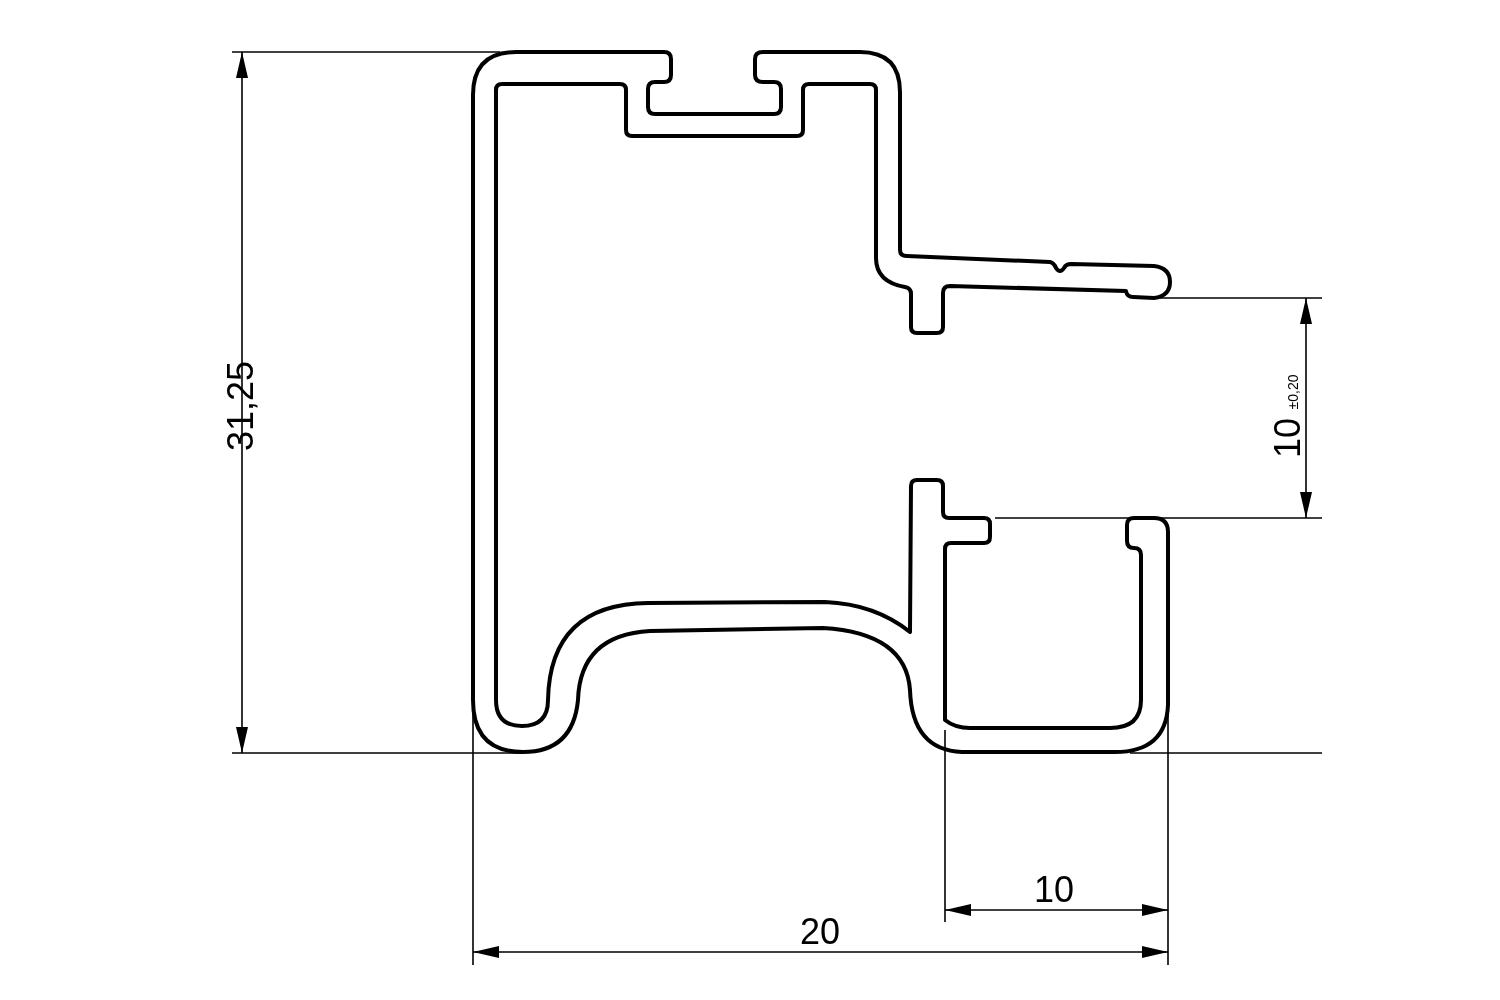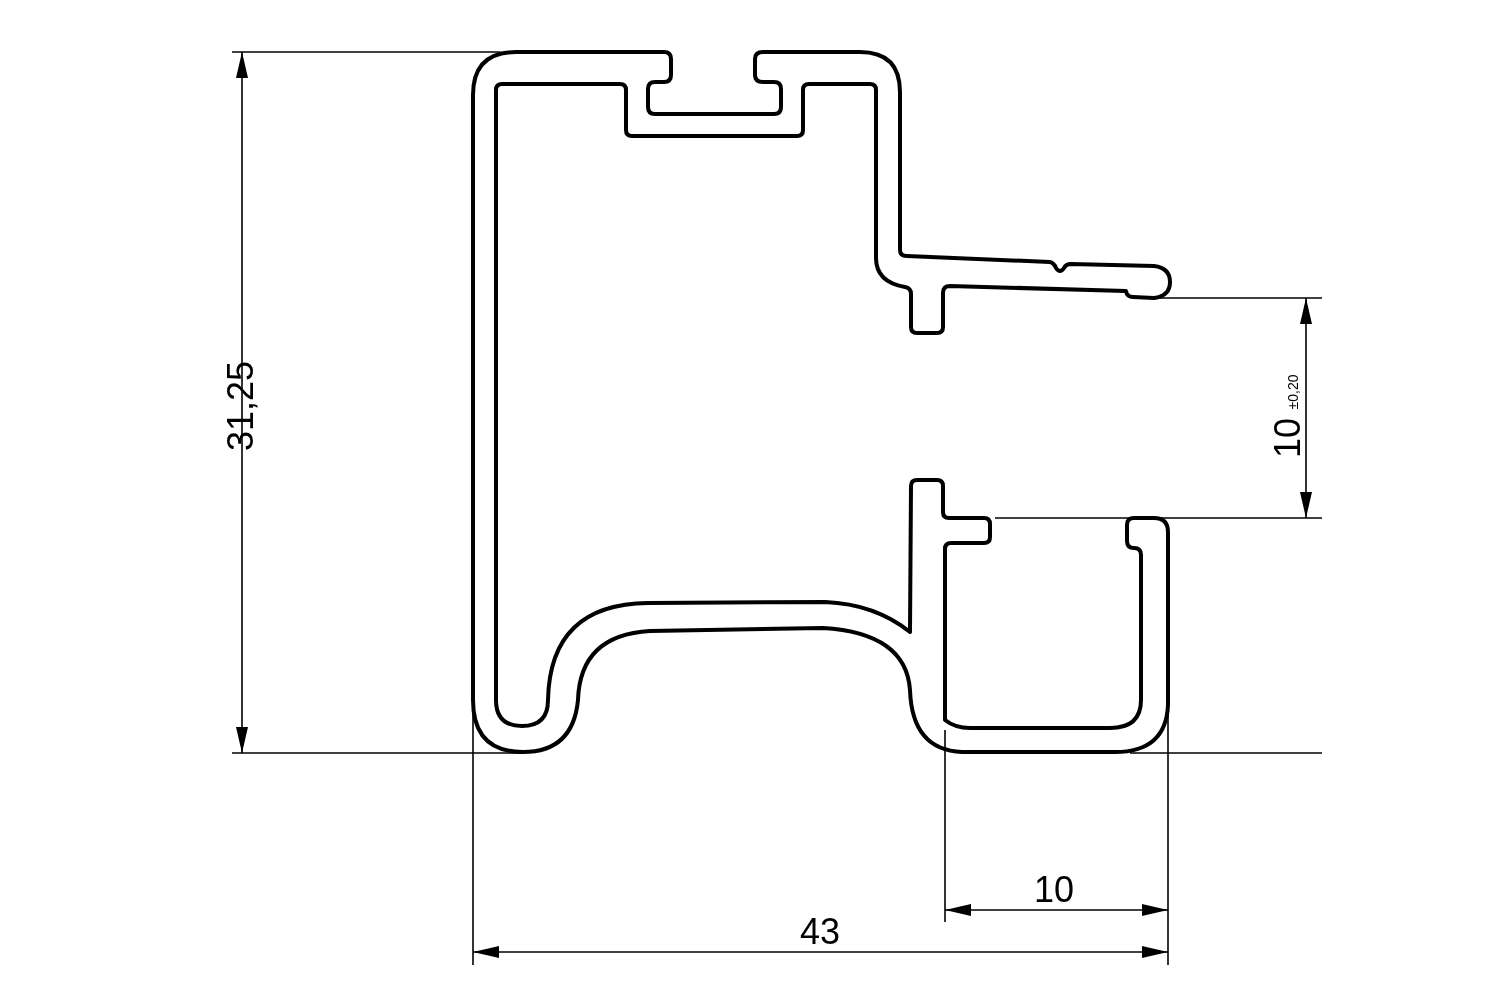--- a/index.html
+++ b/index.html
@@ -90,13 +90,13 @@
 </svg>
 
 <div class="label" style="left:196px; top:388px; transform: rotate(-90deg); font-size:36px;">31,25</div>
 
 <div class="label" style="left:1268px; top:420px; transform: rotate(-90deg); font-size:36px;">10</div>
 
 <div class="label tol-l" style="left:1276px; top:385px; transform: rotate(-90deg);">±0,20</div>
 
 <div class="label" style="left:1034px; top:872px; font-size:36px;">10</div>
 
-<div class="label" style="left:800px; top:914px; font-size:36px;">43</div>
+<div class="label" style="left:800px; top:914px; font-size:36px;">20</div>
 
 </body></html>

